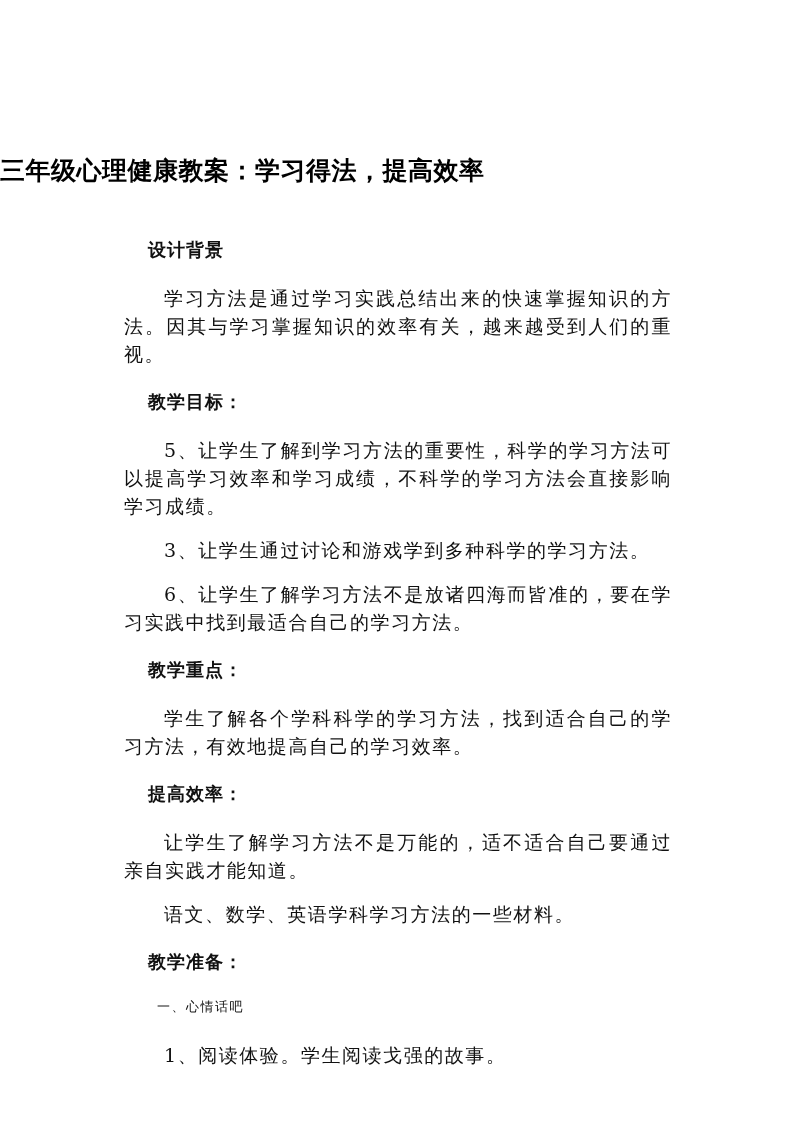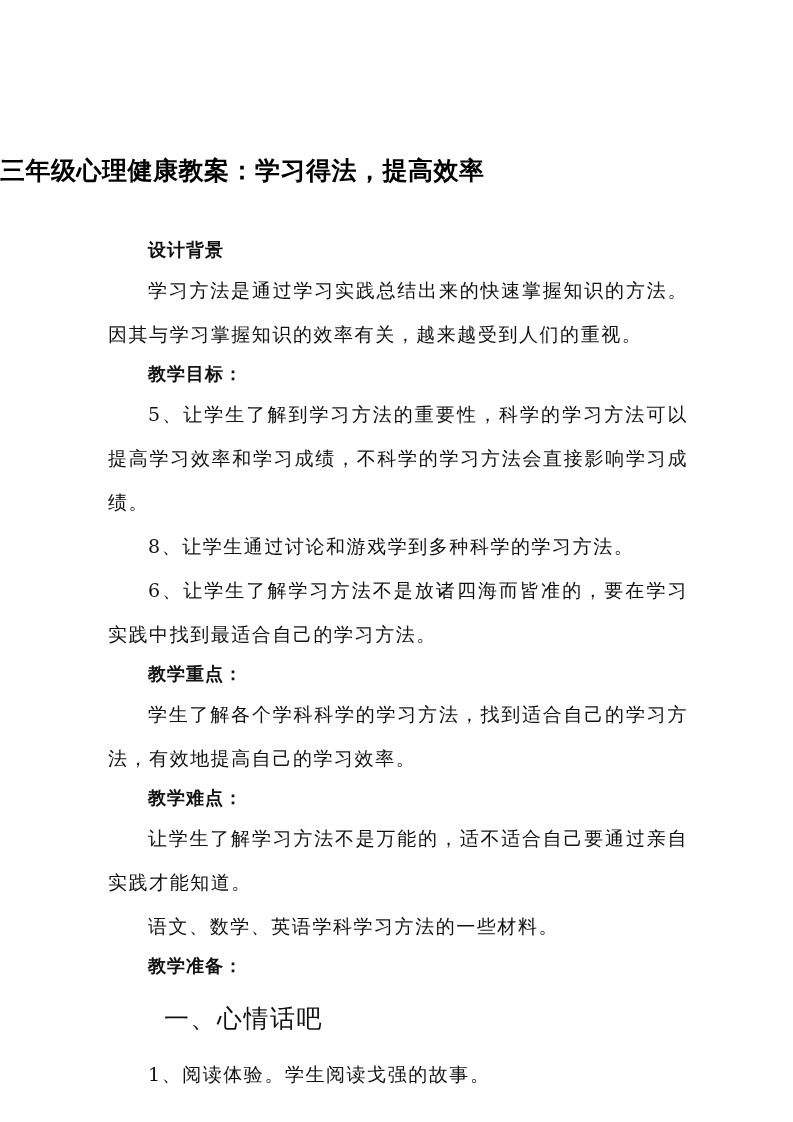--- a/index.html
+++ b/index.html
@@ -3,47 +3,47 @@
 <meta charset="utf-8">
 <style>
   html, body { margin: 0; padding: 0; background: #ffffff; }
   body { width: 793px; height: 1122px; position: relative; overflow: hidden;
          font-family: "DejaVu Serif", "Liberation Serif", serif; color: #111; }
   .page { position: absolute; left: 0; top: 0; width: 793px; height: 1122px; }
   .title { position: absolute; top: 154px; left: 0; width: 793px; 
            font-family: "DejaVu Sans", "Liberation Sans", sans-serif; font-weight: bold;
            font-size: 25px; letter-spacing: 0.5px; color: #000; }
   .body { position: absolute; top: 232px; left: 108px; width: 580px; }
-  .p { font-size: 19px; line-height: 44px; letter-spacing: 1.55px; margin: 0; text-align: justify; }
+  .p { font-size: 19px; line-height: 28px; letter-spacing: 1.55px; margin: 16px; text-align: justify; }
   .indent { text-indent: 40px; }
   .h { font-family: "DejaVu Sans", "Liberation Sans", sans-serif; font-weight: bold;
        font-size: 18px; line-height: 36px; margin: 0; padding-left: 40px; letter-spacing: 1px; }
-  .sub { font-family: Liberation Sans, sans-serif; font-size: 25px;
-         line-height: 36px; margin: 16px; padding-left: 40px; letter-spacing: 1.5px; }
+  .sub { font-family: Liberation Sans, sans-serif; font-size: 13px;
+         line-height: 36px; margin: 9px; padding-left: 40px; letter-spacing: 1.5px; }
   .plain40 { padding-left: 40px; }
 </style>
 </head>
 <body>
 
 <div class="page">
   <div class="title">三年级心理健康教案：学习得法，提高效率</div>
 
   <div class="body">
     <p class="h">设计背景</p>
     <p class="p indent">学习方法是通过学习实践总结出来的快速掌握知识的方法。因其与学习掌握知识的效率有关，越来越受到人们的重视。</p>
 
     <p class="h">教学目标：</p>
     <p class="p indent">5、让学生了解到学习方法的重要性，科学的学习方法可以提高学习效率和学习成绩，不科学的学习方法会直接影响学习成绩。</p>
-    <p class="p indent">8、让学生通过讨论和游戏学到多种科学的学习方法。</p>
+    <p class="p indent">3、让学生通过讨论和游戏学到多种科学的学习方法。</p>
     <p class="p indent">6、让学生了解学习方法不是放诸四海而皆准的，要在学习实践中找到最适合自己的学习方法。</p>
 
     <p class="h">教学重点：</p>
     <p class="p indent">学生了解各个学科科学的学习方法，找到适合自己的学习方法，有效地提高自己的学习效率。</p>
 
-    <p class="h">教学难点：</p>
+    <p class="h">提高效率：</p>
     <p class="p indent">让学生了解学习方法不是万能的，适不适合自己要通过亲自实践才能知道。</p>
 
     <p class="p plain40">语文、数学、英语学科学习方法的一些材料。</p>
 
     <p class="h">教学准备：</p>
     <p class="sub">一、心情话吧</p>
     <p class="p plain40">1、阅读体验。学生阅读戈强的故事。</p>
   </div>
 </div>
 

